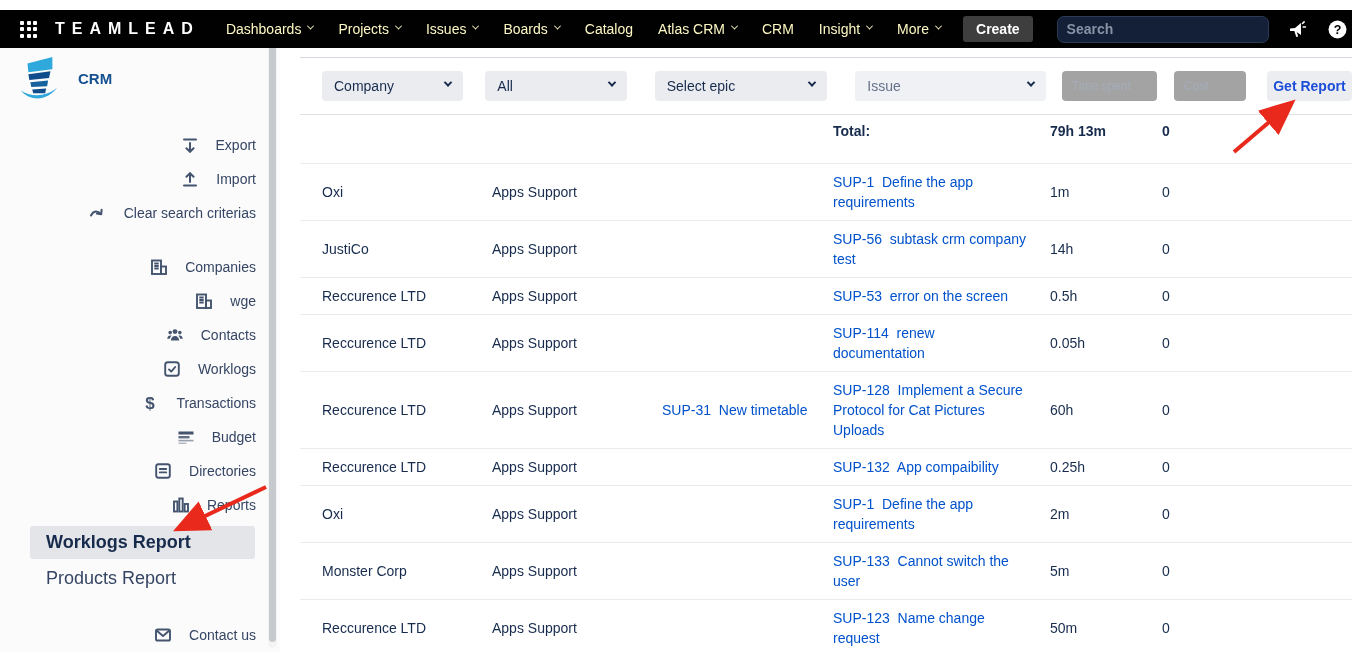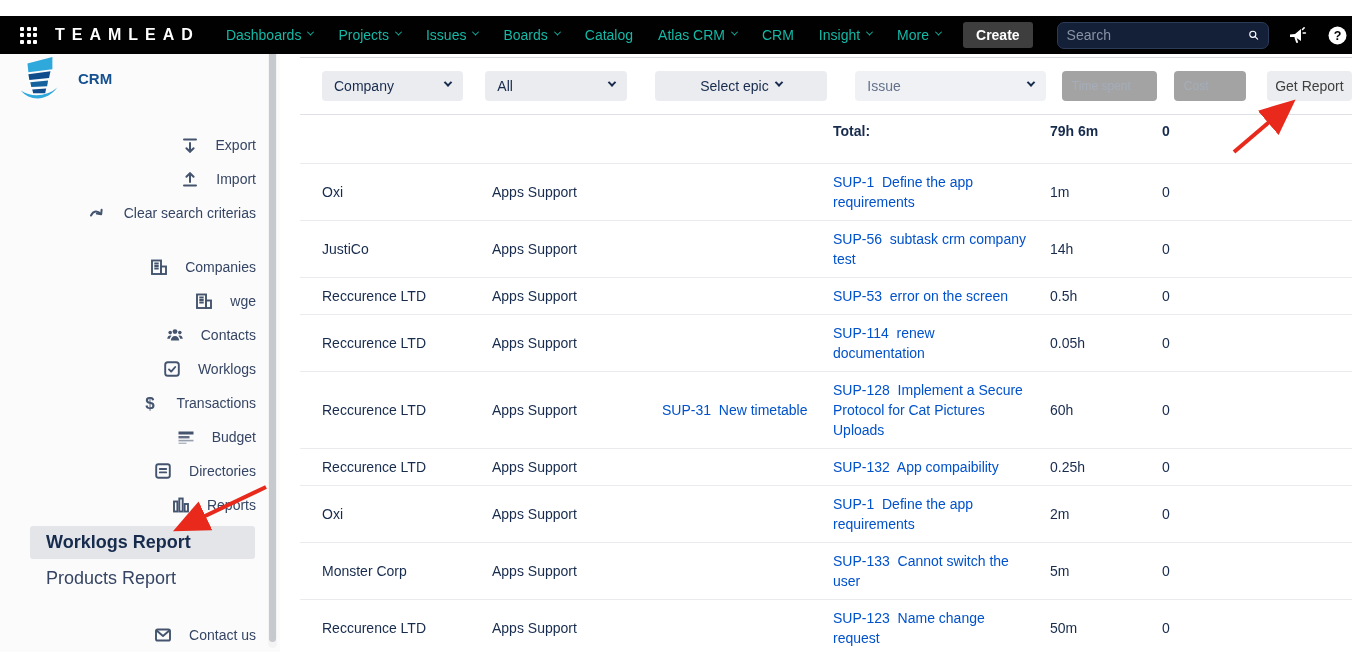--- a/index.html
+++ b/index.html
@@ -1,36 +1,36 @@
 <!DOCTYPE html>
 <html><head>
 <meta charset="utf-8">
 <style>
   * { margin:0; padding:0; box-sizing:border-box; }
   html,body { width:1352px; height:652px; overflow:hidden; background:#fff;
               font-family:"Liberation Sans","DejaVu Sans",sans-serif; }
 
   
-  .topnav { position:absolute; top:16px; left:0; width:1352px; height:38px;
+  .topnav { position:absolute; top:10px; left:0; width:1352px; height:38px;
             background:#010101; display:flex; align-items:center;
             padding:0 14px 0 20px; color:#fff; z-index:10; }
   .grid-icon { display:grid; grid-template-columns:repeat(3,4px); grid-gap:2.5px; margin-right:18px; cursor:pointer; }
   .grid-icon i { width:4px; height:4px; background:#fff; border-radius:1px; }
   .brand { font-size:16px; font-weight:600; letter-spacing:7px; margin-right:26px; white-space:nowrap; }
   .nav-items { display:flex; align-items:center; gap:25px; }
-  .nav-item { display:flex; align-items:center; font-size:14px; color:#14b8a6; cursor:pointer; white-space:nowrap; }
+  .nav-item { display:flex; align-items:center; font-size:14px; color:#fef9c3; cursor:pointer; white-space:nowrap; }
   .chev { display:inline-block; width:5px; height:5px; border-right:1.6px solid currentColor;
           border-bottom:1.6px solid currentColor; transform:rotate(45deg) translate(-1px,-1px);
           margin-left:7px; margin-top:-3px; }
   .create-btn { background:#3E3E3E; color:#fff; font-size:14px; font-weight:700;
                 padding:5px 13px; border-radius:3px; border:none; margin-left:22px; cursor:pointer; }
   .searchbox { margin-left:24px; width:212px; height:27px; background:#141F38;
                border:1px solid #2C3B58; border-radius:7px; display:flex; align-items:center; padding:0 9px; }
   .searchbox input { flex:1; background:transparent; border:none; outline:none;
-                     color:#fef9c3; font-size:14px; }
+                     color:#fef9c3; font-size:14px;font-weight:bold; }
   .searchbox input::placeholder { color:#8792A4; }
   .nav-right-icons { display:flex; align-items:center; gap:19px; margin-left:18px; }
   .nav-right-icons svg { display:block; cursor:pointer; }
 
   
   .sidebar { position:absolute; top:38px; left:0; width:280px; bottom:0;
              background:#FBFBFC; overflow:hidden; }
   .logo-row { display:flex; align-items:center; margin:16px 0 0 14px; }
   .logo-row svg { width:48px; height:48px; }
   .logo-label { margin-left:16px; font-size:15px; font-weight:700; color:#15508F; }
@@ -51,22 +51,22 @@
   .filterbar { margin-top:19px; border-top:1px solid #D5D8DE; border-bottom:1px solid #DFE1E6;
                padding:13px 0 13px 22px; display:flex; align-items:center; }
   .f-select { height:30px; background:#EBECF0; border-radius:4px; display:flex; align-items:center;
               justify-content:space-between; padding:0 12px; font-size:14px; color:#172B4D; cursor:pointer; }
   .f-select .chev { border-color:#172B4D; border-width:2px; width:6px; height:6px; margin-top:-4px; }
   .f-select.placeholder { background:#EFF1F5; color:#64718A; }
   .f-input { height:30px; background:#a3a3a3; border:none; border-radius:4px;
              padding:0 10px; font-size:12px; color:#42526E; outline:none; }
   .f-input::placeholder { color:#A5ADBA; }
   .get-report { height:30px; width:90px; background:#ECEDF0; border:none; border-radius:4px;
-                font-size:14px; color:#404040; cursor:pointer;
-                font-family:"Liberation Sans","DejaVu Sans",sans-serif; }
+                font-size:14px; color:#1d4ed8; cursor:pointer;
+                font-family:"Liberation Sans","DejaVu Sans",sans-serif;font-weight:bold; }
 
   table.report { width:100%; border-collapse:collapse; table-layout:fixed; }
   col.c1{width:192px} col.c2{width:170px} col.c3{width:171px} col.c4{width:217px} col.c5{width:112px}
   .report td { font-size:14px; color:#172B4D; vertical-align:middle; line-height:20px;
                padding:8px 24px 8px 0; border-bottom:1px solid #E9EBEE; }
   .report td:first-child { padding-left:22px; }
   .report tr.total td { font-weight:700; padding-top:6px; padding-bottom:22px; }
   .cell-link { color:#0052CC; white-space:pre-wrap; cursor:pointer;text-align:right; }
 
   
@@ -270,21 +270,21 @@
 <main class="main">
   <div class="filterbar">
     <div class="f-select" style="width:148px;">
       <span>Company</span>
         <span class="chev"></span>
     </div>
     <div class="f-select" style="width:148px;margin-left:22px;">
       <span>All</span>
         <span class="chev"></span>
     </div>
-    <div class="f-select" style="width:181px;margin-left:28px;justify-content:center;">
+    <div class="f-select" style="width:181px;margin-left:28px;">
       <span>Select epic</span>
         <span class="chev"></span>
     </div>
     <div class="f-select placeholder" style="width:200px;margin-left:28px;">
       <span>Issue</span>
         <span class="chev"></span>
     </div>
     <input class="f-input" style="width: 95px; margin-left: 16px;" placeholder="Time spent">
     <input class="f-input" style="width: 72px; margin-left: 17px;" placeholder="Cost">
     <button class="get-report" style="margin-left:21px;">Get Report</button>
@@ -298,21 +298,21 @@
         <col class="c4">
         <col class="c5">
         <col>
       </colgroup>
     <tbody>
       <tr class="total">
         <td></td>
         <td></td>
         <td></td>
         <td>Total:</td>
-        <td>79h 6m</td>
+        <td>79h 13m</td>
         <td>0</td>
       </tr>
       <tr>
         <td>Oxi</td>
         <td>Apps Support</td>
         <td></td>
         <td><span class="cell-link">SUP-1  Define the app requirements</span></td>
         <td>1m</td>
         <td>0</td>
       </tr>

